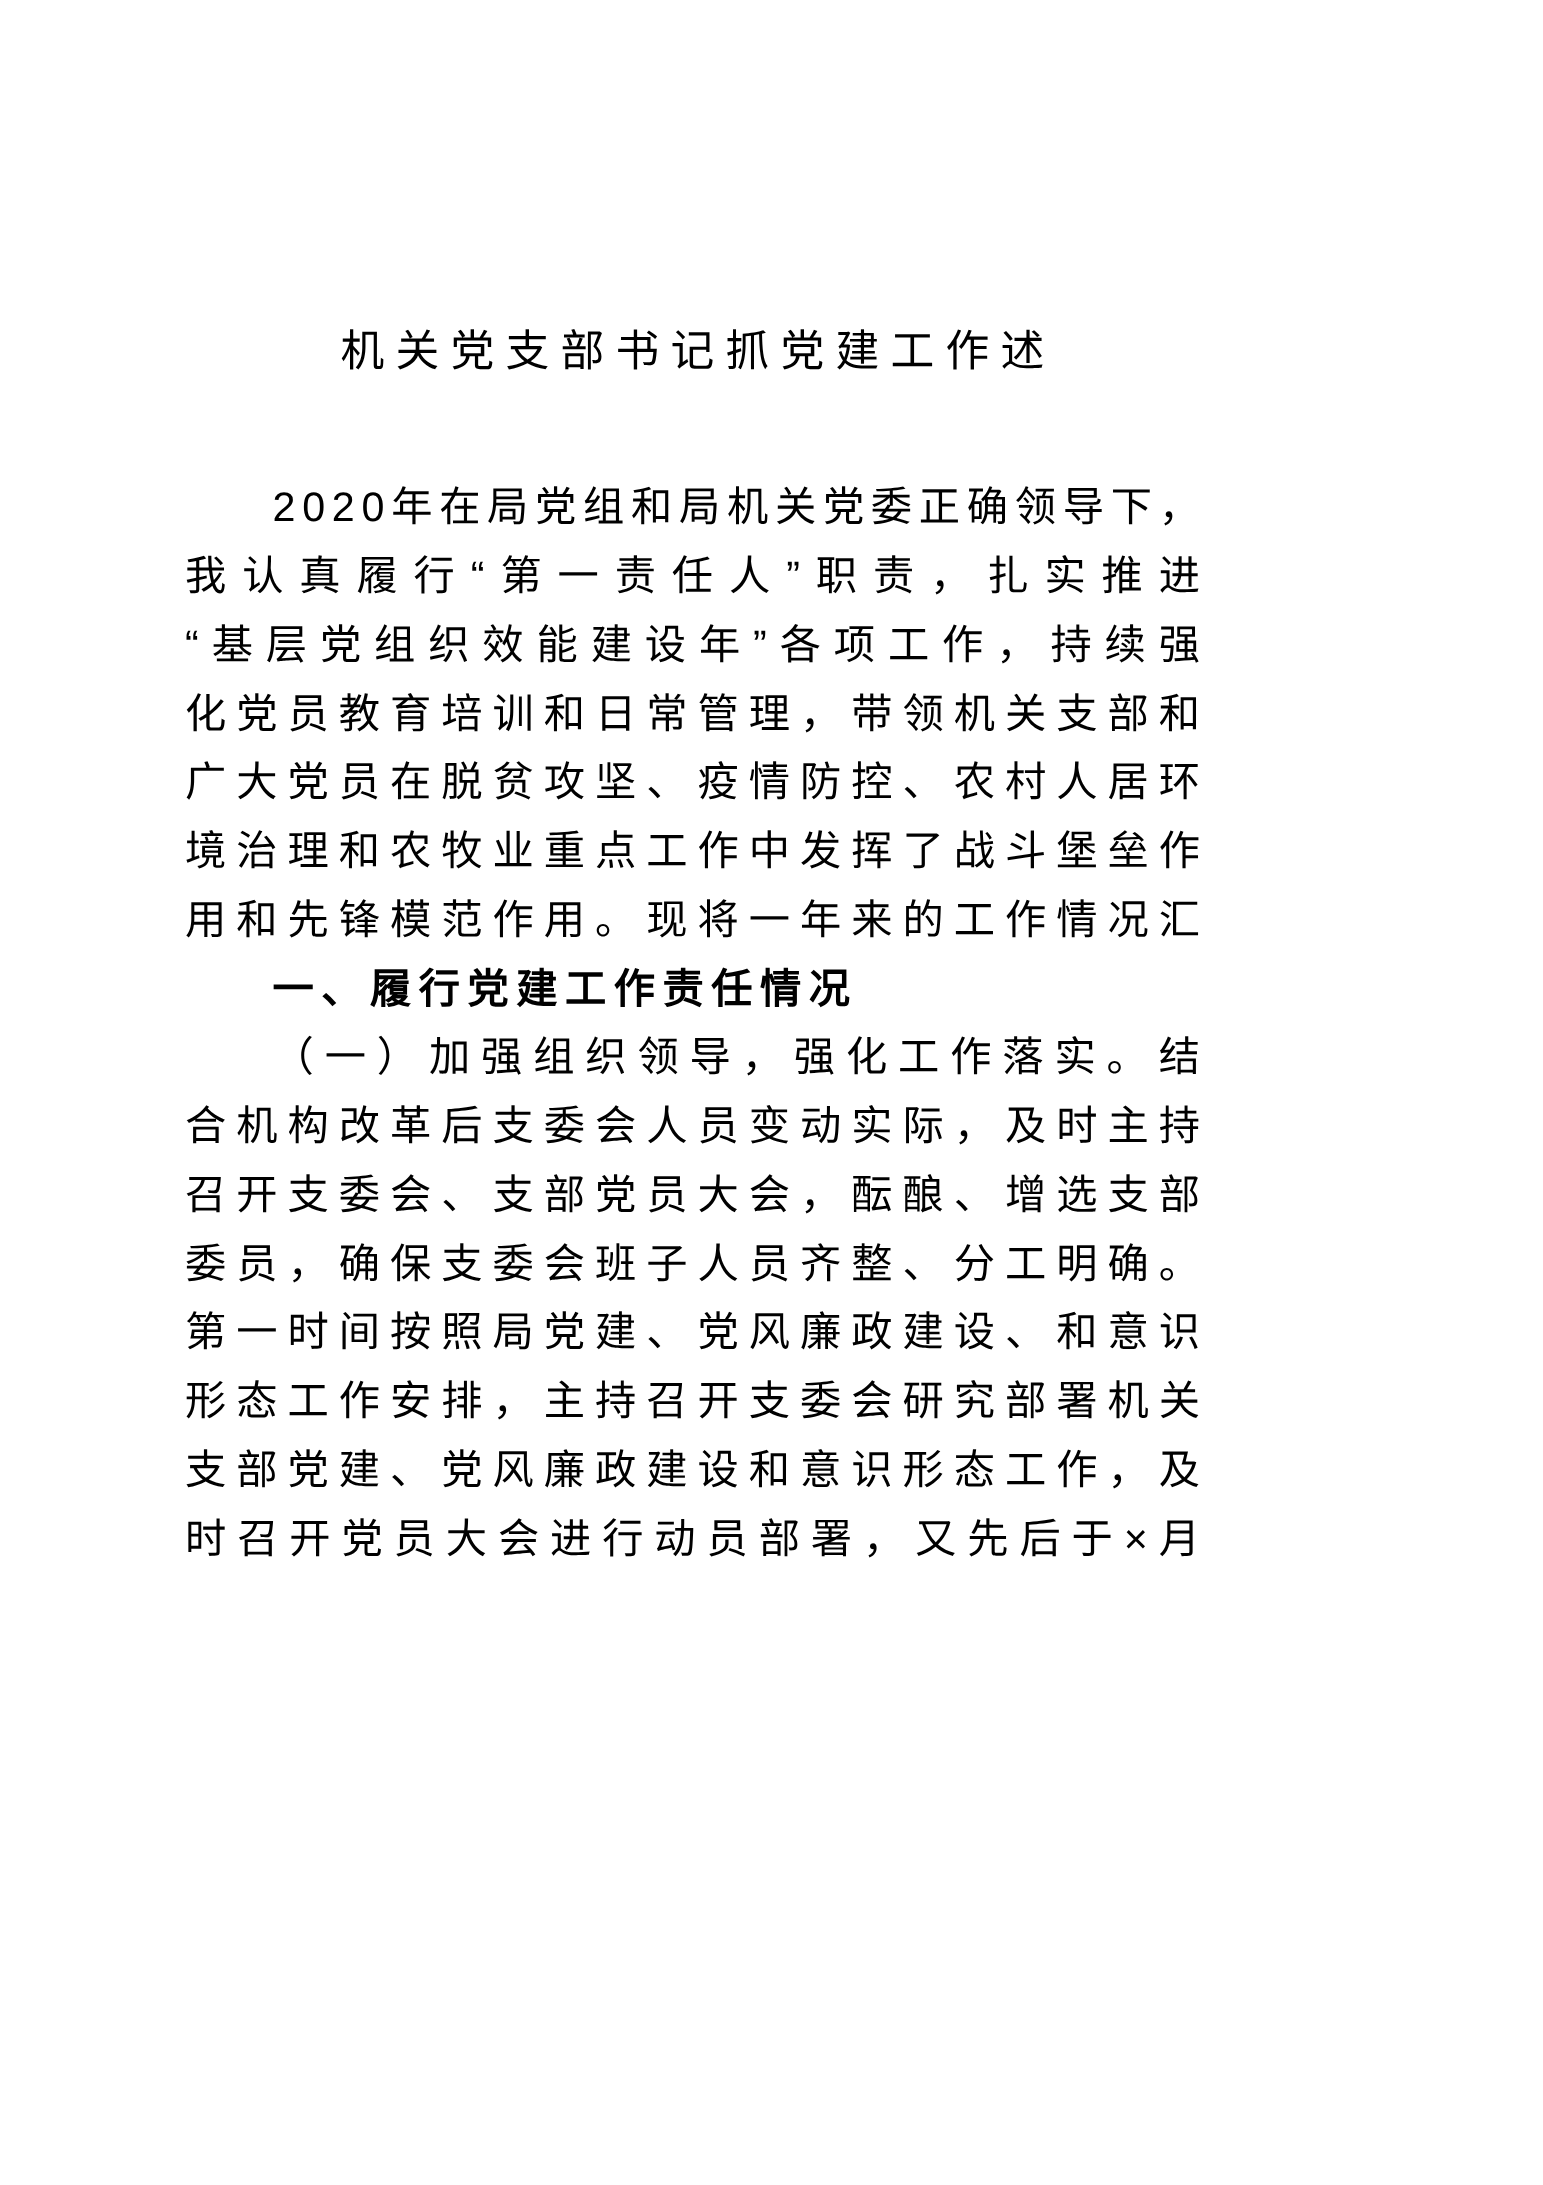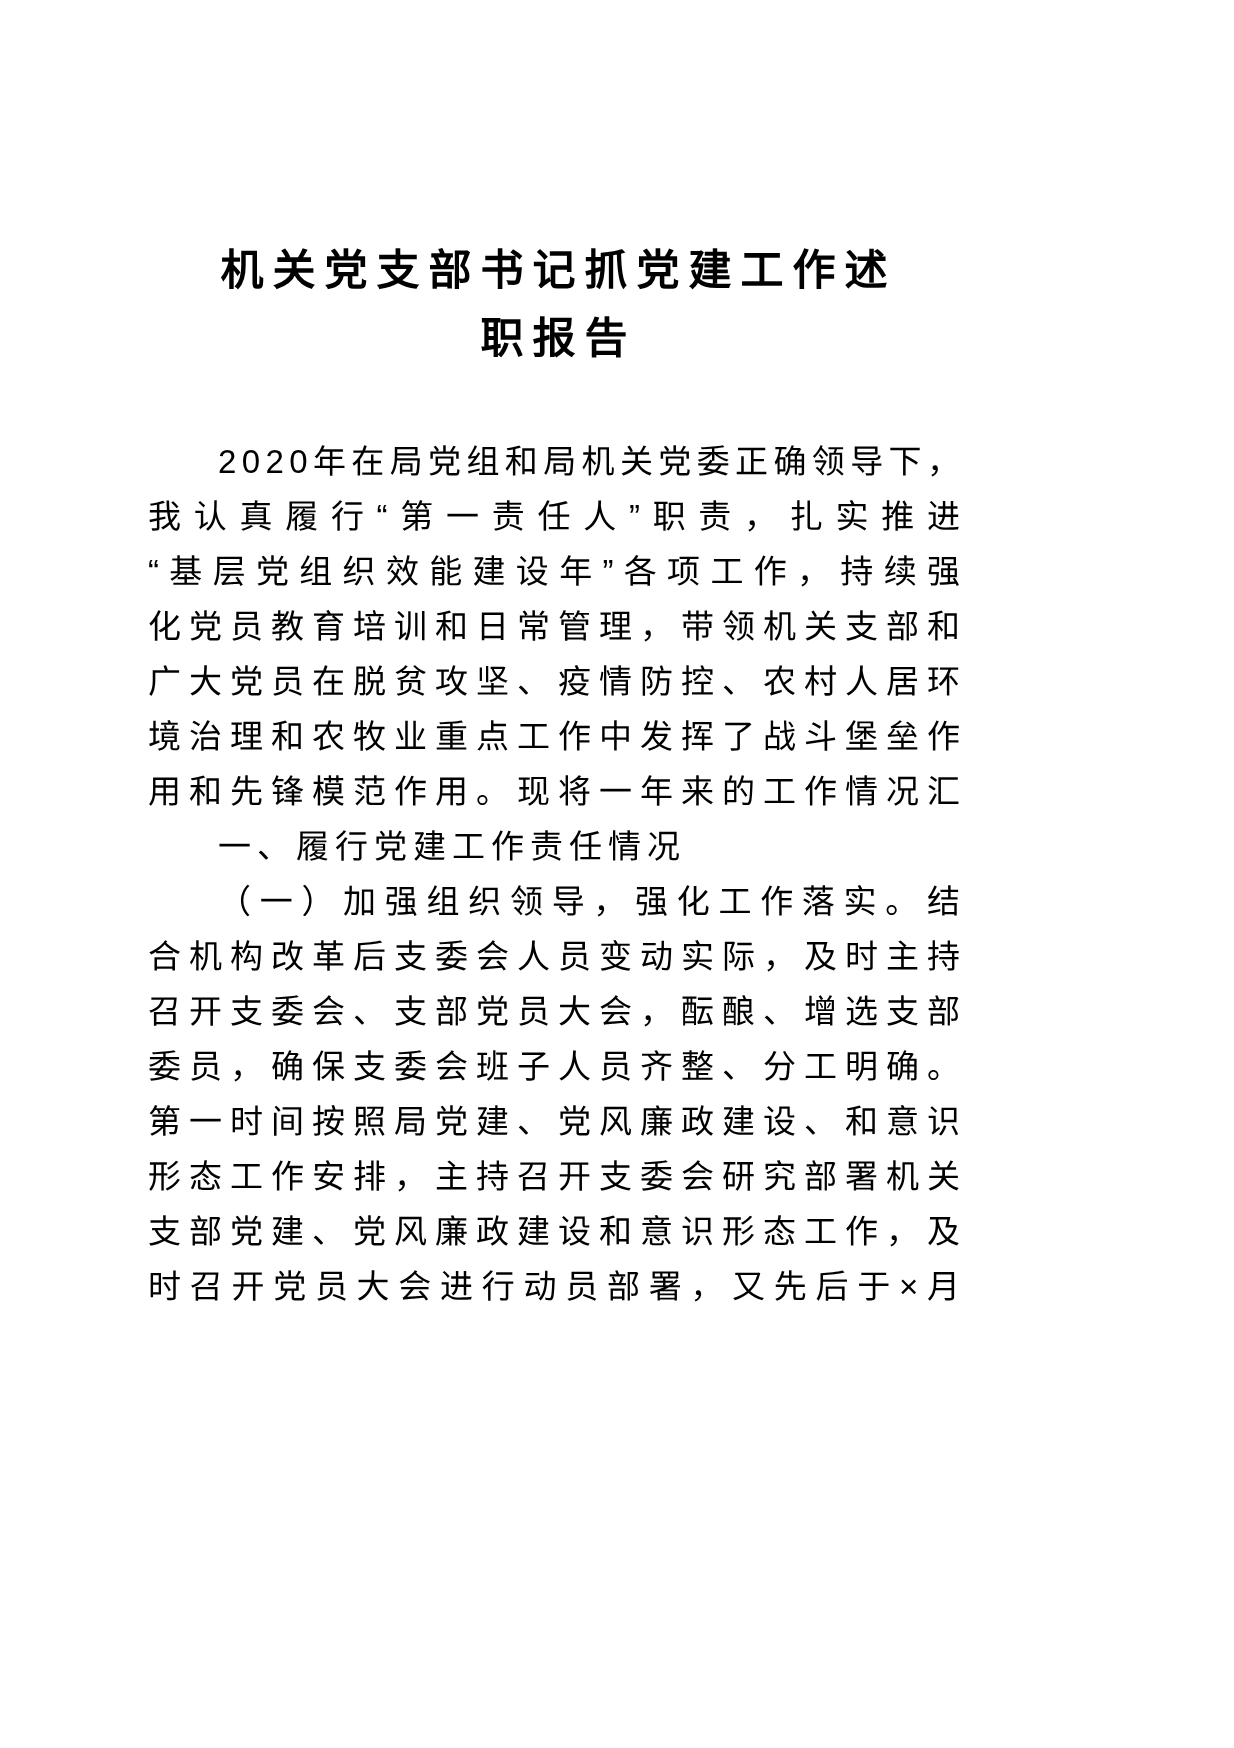--- a/index.html
+++ b/index.html
@@ -21,24 +21,24 @@
     overflow: hidden;
     box-sizing: border-box;
   }
   .doc-body {
     position: absolute;
     left: 148px;
     top: 0;
     width: 812px;
   }
   .doc-title {
-    margin: 0;
+    margin: 12px;
     padding-top: 236px;
-    font-size: 43px;
-    font-weight: 700;
+    font-size: 35px;
+    font-weight: 400;
     line-height: 68px;
     text-align: center;
     letter-spacing: 9px;
     text-indent: 9px;
     white-space: normal;
   }
   .title-line {
     display: block;
   }
   .body-block {
@@ -67,35 +67,35 @@
   p.para .ln.full > span {
     display: inline-block;
   }
   .indent2 {
     
     padding-left: 70px;
   }
   .heading-line {
     padding-left: 70px;
     letter-spacing: 6px;
+    font-weight: bold;
   }
   .char {
     display: inline-block;
   }
 </style>
 </head>
 <body>
 
 <div class="page">
 
   <div class="doc-body">
 
     <h1 class="doc-title">
       <span class="title-line">机关党支部书记抓党建工作述</span>
-      <span class="title-line">职报告</span>
     </h1>
 
     <div class="body-block">
 
       <p class="para">
         <span class="ln full indent2">
             <span class="char">2</span>
             <span class="char">0</span>
             <span class="char">2</span>
             <span class="char">0</span>

